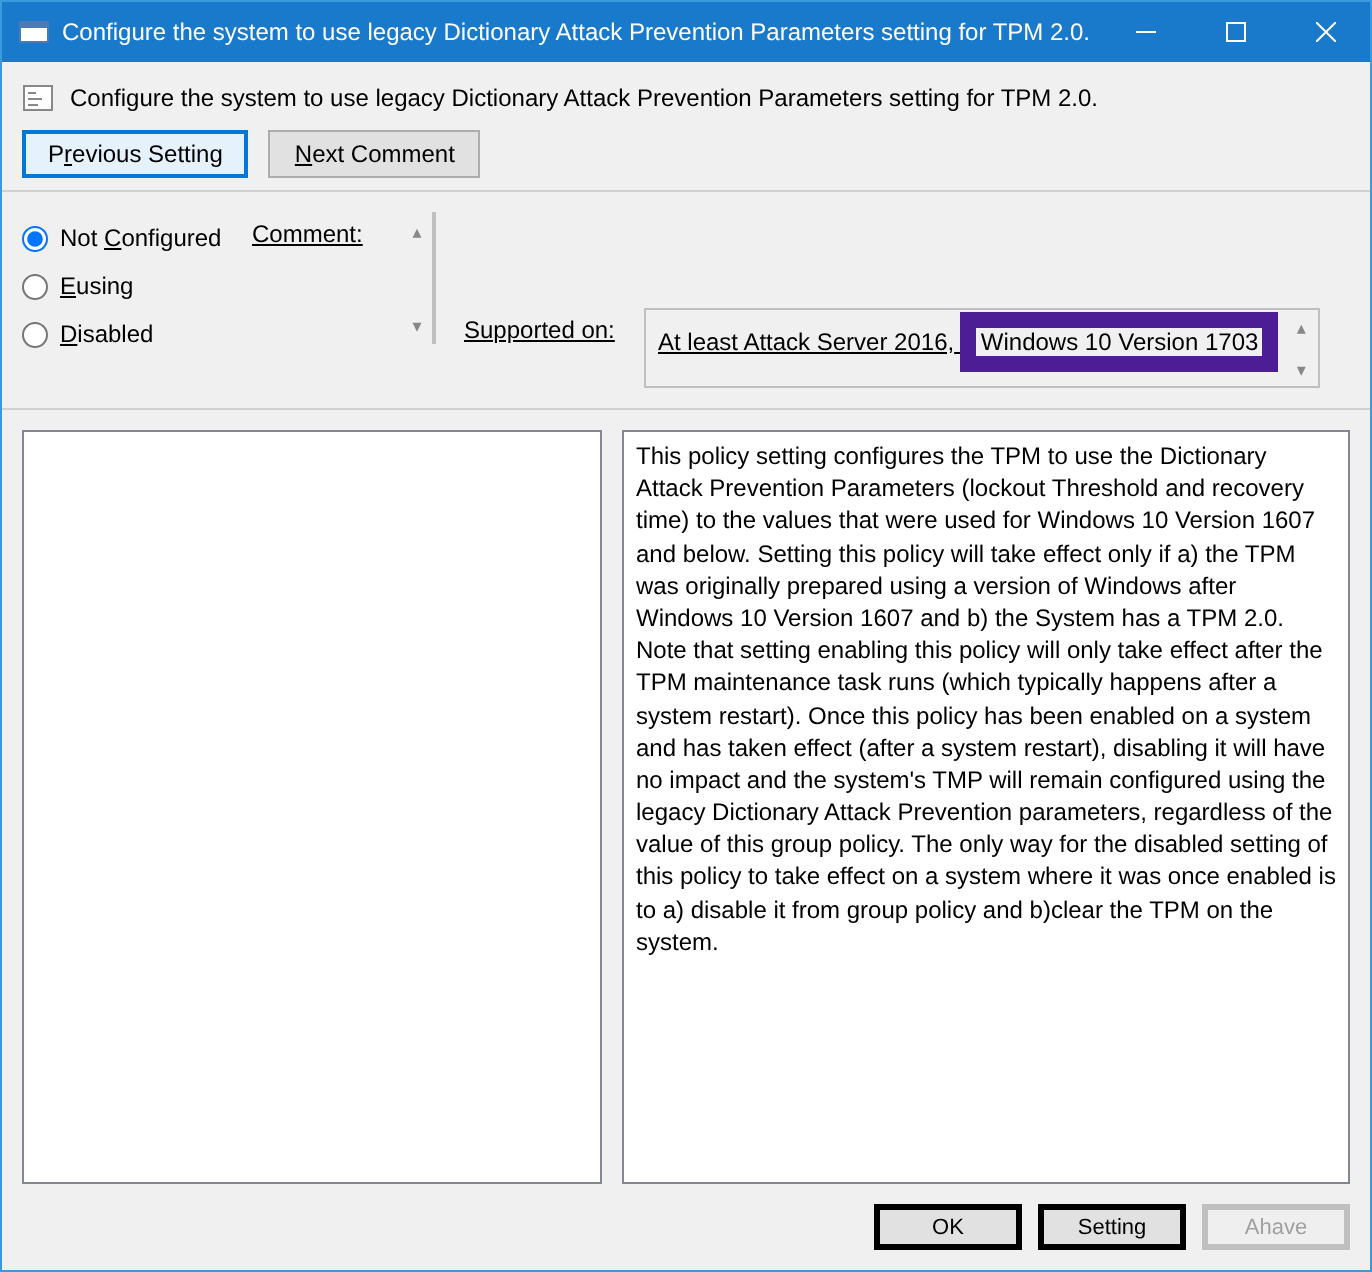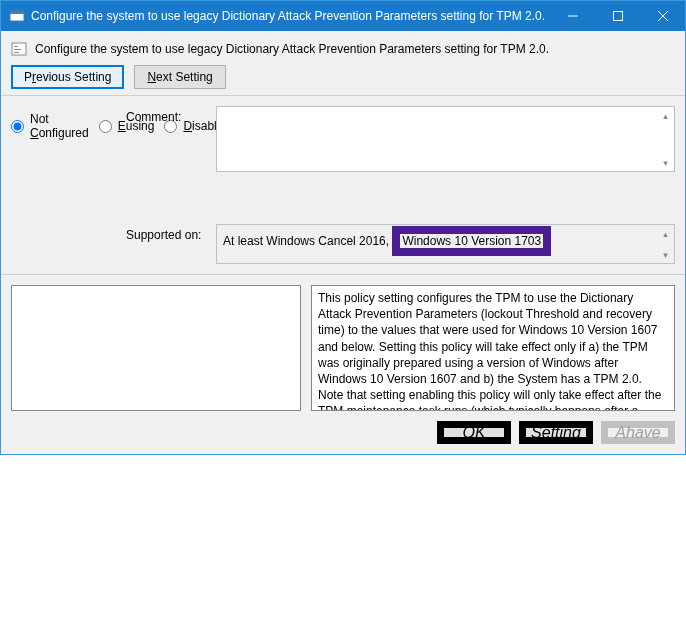--- a/index.html
+++ b/index.html
@@ -1,54 +1,54 @@
 <!DOCTYPE html>
 <html><head>
 <meta charset="utf-8">
 <style>
   * { box-sizing: border-box; }
   html, body { margin: 0; padding: 0; font-family: "Segoe UI", Tahoma, sans-serif; font-size: 12px; color: #000; background: #fff; }
-  .window { width: 686px; height: 455px; border: 1px solid #3a9bdc; background: #f0f0f0; display: flex; flex-direction: column; }
+  .window { width: 686px; height: 636px; border: 1px solid #3a9bdc; background: #f0f0f0; display: flex; flex-direction: column; }
   .titlebar { height: 30px; background: #1979ca; color: #fff; display: flex; align-items: center; padding: 0 0 0 8px; }
   .titlebar .title-icon { width: 16px; height: 16px; margin-right: 6px; }
   .titlebar .title-text { flex: 1; font-size: 12px; white-space: nowrap; overflow: hidden; }
   .title-btn { width: 45px; height: 30px; display: flex; align-items: center; justify-content: center; color: #fff; }
   .title-btn svg { stroke: #fff; }
   .subheader { display: flex; align-items: center; padding: 10px 10px 0 10px; }
   .subheader .sub-icon { width: 16px; height: 16px; margin-right: 8px; }
   .subheader-text { font-size: 12px; }
   .navrow { padding: 8px 10px 6px 10px; display: flex; gap: 10px; border-bottom: 1px solid #d0d0d0; }
   .btn { height: 24px; padding: 0 12px; background: #e1e1e1; border: 1px solid #adadad; display: inline-flex; align-items: center; font-size: 12px; cursor: default; }
   .btn.selected { border: 2px solid #0078d7; background: #e5f1fb; padding: 0 11px; }
   .btn .ul { text-decoration: underline; }
   .midsection { display: flex; padding: 10px 10px 0 10px; border-bottom: 1px solid #d0d0d0; }
   .leftcol { width: 115px; flex-shrink: 0; }
-  .radiogroup { display: flex; flex-direction: row; gap: 10px; padding-top: 6px; }
+  .radiogroup { display: flex; flex-direction: column; gap: 10px; padding-top: 6px; }
   .radio { display: flex; align-items: center; gap: 6px; }
   .radio input { margin: 0; }
   .radio label span.ul { text-decoration: underline; }
-  .rightcol { flex: 1; display: flex; flex-direction: column; gap: 4px; }
+  .rightcol { flex: 1; display: flex; flex-direction: row; gap: 14px; text-decoration: underline; }
   .fieldrow { display: flex; }
   .fieldlabel { width: 90px; flex-shrink: 0; padding-top: 4px; }
   .comment-box { flex: 1; height: 66px; border: 1px solid #c0c0c0; background: #fff; position: relative; }
   .comment-box .scroll-up, .comment-box .scroll-down,
   .supported-box .scroll-up, .supported-box .scroll-down { position: absolute; right: 1px; width: 15px; height: 15px; display:flex; align-items:center; justify-content:center; color:#888; font-size:9px;}
   .comment-box .scroll-up, .supported-box .scroll-up { top:1px; }
   .comment-box .scroll-down, .supported-box .scroll-down { bottom:1px; }
   .supported-box { flex: 1; height: 40px; border: 1px solid #c0c0c0; background: #f0f0f0; padding: 3px 20px 3px 6px; position: relative; }
   .supported-text { display: inline; }
   .highlight { border: 8px solid #4c1d95; display: inline-block; padding: 0 2px; margin: -2px 0; }
   .mainarea { flex: 1; display: flex; padding: 10px 10px 0 10px; gap: 10px; overflow: hidden; }
   .col { display: flex; flex-direction: column; flex: 1; min-width: 0; }
   .col.left { flex: 0 0 290px; }
   .col-label { margin-bottom: 6px; }
   .bigbox { flex: 1; border: 1px solid #828790; background: #fff; overflow: auto; padding: 4px 6px; }
   .helptext { line-height: 1.35; font-size: 12px; }
   .buttonbar { display: flex; justify-content: flex-end; gap: 8px; padding: 10px; }
-  .btn2 { width: 74px; height: 23px; border: 7px solid #000000; background: #e1e1e1; display: inline-flex; align-items:center; justify-content:center; font-size:16px;font-style:italic; }
+  .btn2 { width: 74px; height: 23px; border: 3px solid #000000; background: #e1e1e1; display: inline-flex; align-items:center; justify-content:center; font-size:11px; }
   .btn2.disabled { color: #a0a0a0; background: #efefef; border-color:#c0c0c0; }
 </style>
 </head>
 <body>
 
 <div class="window">
 
   <div class="titlebar">
     <svg class="title-icon" viewBox="0 0 16 16">
         <rect x="1" y="3" width="14" height="10" fill="#fff" stroke="#4a7bb5"></rect>
@@ -85,21 +85,21 @@
 
   <div class="navrow">
     <div class="btn selected">
         <span>P</span>
         <span class="ul">r</span>
         <span>evious Setting</span>
       </div>
     <div class="btn">
         <span></span>
         <span class="ul">N</span>
-        <span>ext Setting</span>
+        <span>ext Comment</span>
       </div>
   </div>
 
   <div class="midsection">
     <div class="leftcol">
       <div class="radiogroup">
         <div class="radio">
           <input type="radio" name="st" checked="" style="">
           <label><span>Not </span><span class="ul">C</span><span>onfigured</span></label>
         </div>
@@ -117,21 +117,21 @@
       <div class="fieldrow">
         <div class="fieldlabel">Comment:</div>
         <div class="comment-box">
           <div class="scroll-up">▴</div>
           <div class="scroll-down">▾</div>
         </div>
       </div>
       <div class="fieldrow" style="margin-bottom:10px;margin-top:48px;">
         <div class="fieldlabel">Supported on:</div>
         <div class="supported-box">
-          <span class="supported-text">At least Windows Cancel 2016,</span>
+          <span class="supported-text">At least Attack Server 2016,</span>
           <span class="highlight">Windows 10 Version 1703</span>
           <div class="scroll-up">▴</div>
           <div class="scroll-down">▾</div>
         </div>
       </div>
     </div>
   </div>
 
   <div class="mainarea">
     <div class="col left">

